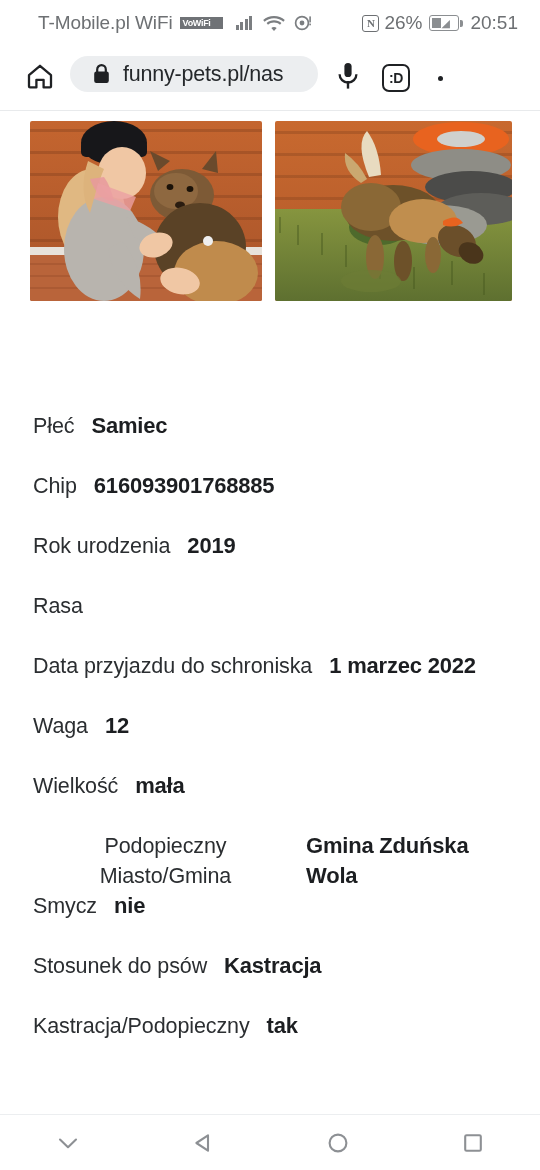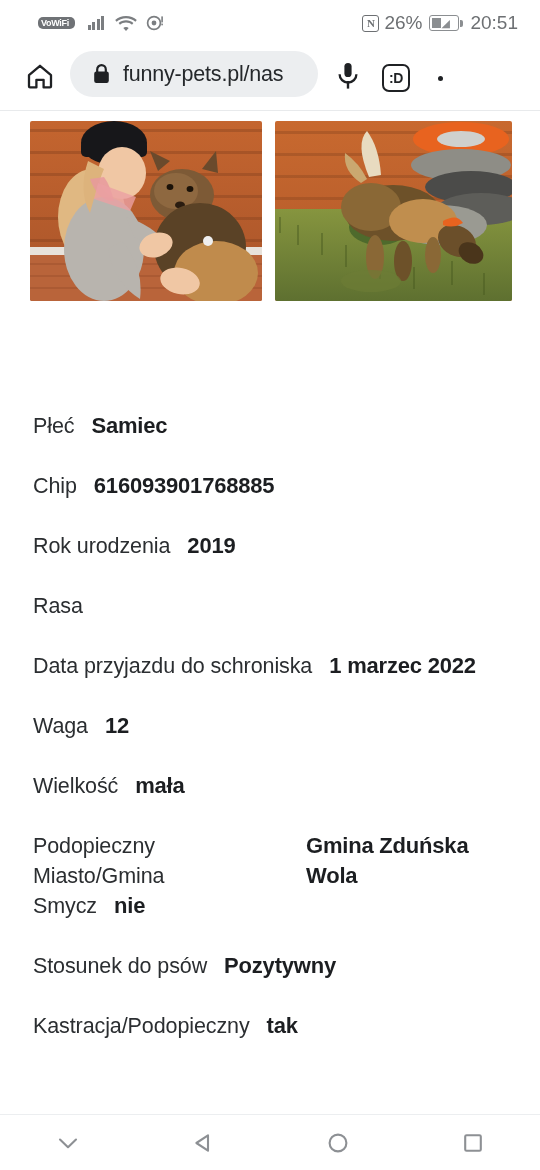--- a/index.html
+++ b/index.html
@@ -37,22 +37,22 @@
     align-items: center;
     gap: 7px;
   }
   .carrier-text { letter-spacing: -0.1px; white-space: nowrap; }
   .vowifi-badge {
     background: #6f7276;
     color: #ffffff;
     font-size: 9px;
     font-weight: bold;
     letter-spacing: -0.3px;
-    padding: 2px 6px 1px 3px;
-    border-radius: 5px;
+    padding: 2px 12px 1px 3px;
+    border-radius: 0;
     line-height: 1;
     font-family: "Liberation Sans", sans-serif;
   }
   .status-spacer { flex: 1 1 auto; }
   .status-right {
     display: flex;
     align-items: center;
     gap: 5px;
     font-size: 19px;
     color: #6d7073;
@@ -99,21 +99,21 @@
     padding: 0 16px 0 18px;
     background: #ffffff;
   }
   .tb-btn {
     display: flex; align-items: center; justify-content: center;
     flex: 0 0 auto;
   }
   .home-btn { width: 44px; height: 44px; }
   .omnibox {
     flex: 1 1 auto;
-    height: 46px;
+    height: 36px;
     margin: 0 6px 8px 8px;
     background: #eceef0;
     border-radius: 23px;
     display: flex;
     align-items: center;
     padding: 0 8px 0 22px;
     overflow: hidden;
     max-width: 248px;
   }
   .lock-icon { flex: 0 0 auto; margin-right: 12px; display:flex; }
@@ -181,20 +181,21 @@
     padding: 0 33px;
     min-height: 60px;
   }
   .spec-label {
     font-size: 21.5px;
     color: #2b2e31;
     line-height: 30px;
     font-weight: 400;
     letter-spacing: -0.1px;
     white-space: pre-line;
+    text-align: center;
   }
   .spec-value {
     font-size: 22px;
     color: #1c1e21;
     font-weight: bold;
     line-height: 30px;
     letter-spacing: -0.2px;
     white-space: pre-line;
   }
   .spec-row .spec-value { margin-left: 17px; }
@@ -217,20 +218,21 @@
   }
   .nav-btn svg { display:block; }
 </style>
 </head>
 <body>
 
 <div id="screen">
 
   <div class="status-bar">
     <div class="status-left">
+      <span class="carrier-text">T-Mobile.pl WiFi</span>
       <span class="vowifi-badge">VoWiFi</span>
       <span class="signal-bars">
           <i></i>
           <i></i>
           <i></i>
           <i></i>
         </span>
       <span style="display:flex;margin-left:4px;">
         <svg width="22" height="17" viewBox="0 0 22 17">
           <path d="M11 3.2c3.6 0 6.9 1.3 9.4 3.5l1.4-1.7C19 2.4 15.2.9 11 .9S3 2.4.2 5l1.4 1.7C4.1 4.5 7.4 3.2 11 3.2z" fill="#7b7e81"></path>
@@ -456,21 +458,21 @@
 Wola</span>
       </div>
 
       <div class="spec-row">
         <span class="spec-label">Smycz</span>
         <span class="spec-value">nie</span>
       </div>
 
       <div class="spec-row">
         <span class="spec-label">Stosunek do psów</span>
-        <span class="spec-value">Pozytywny</span>
+        <span class="spec-value">Kastracja</span>
       </div>
 
       <div class="spec-row">
         <span class="spec-label">Kastracja/Podopieczny</span>
         <span class="spec-value">tak</span>
       </div>
 
     </div>
   </div>
 

